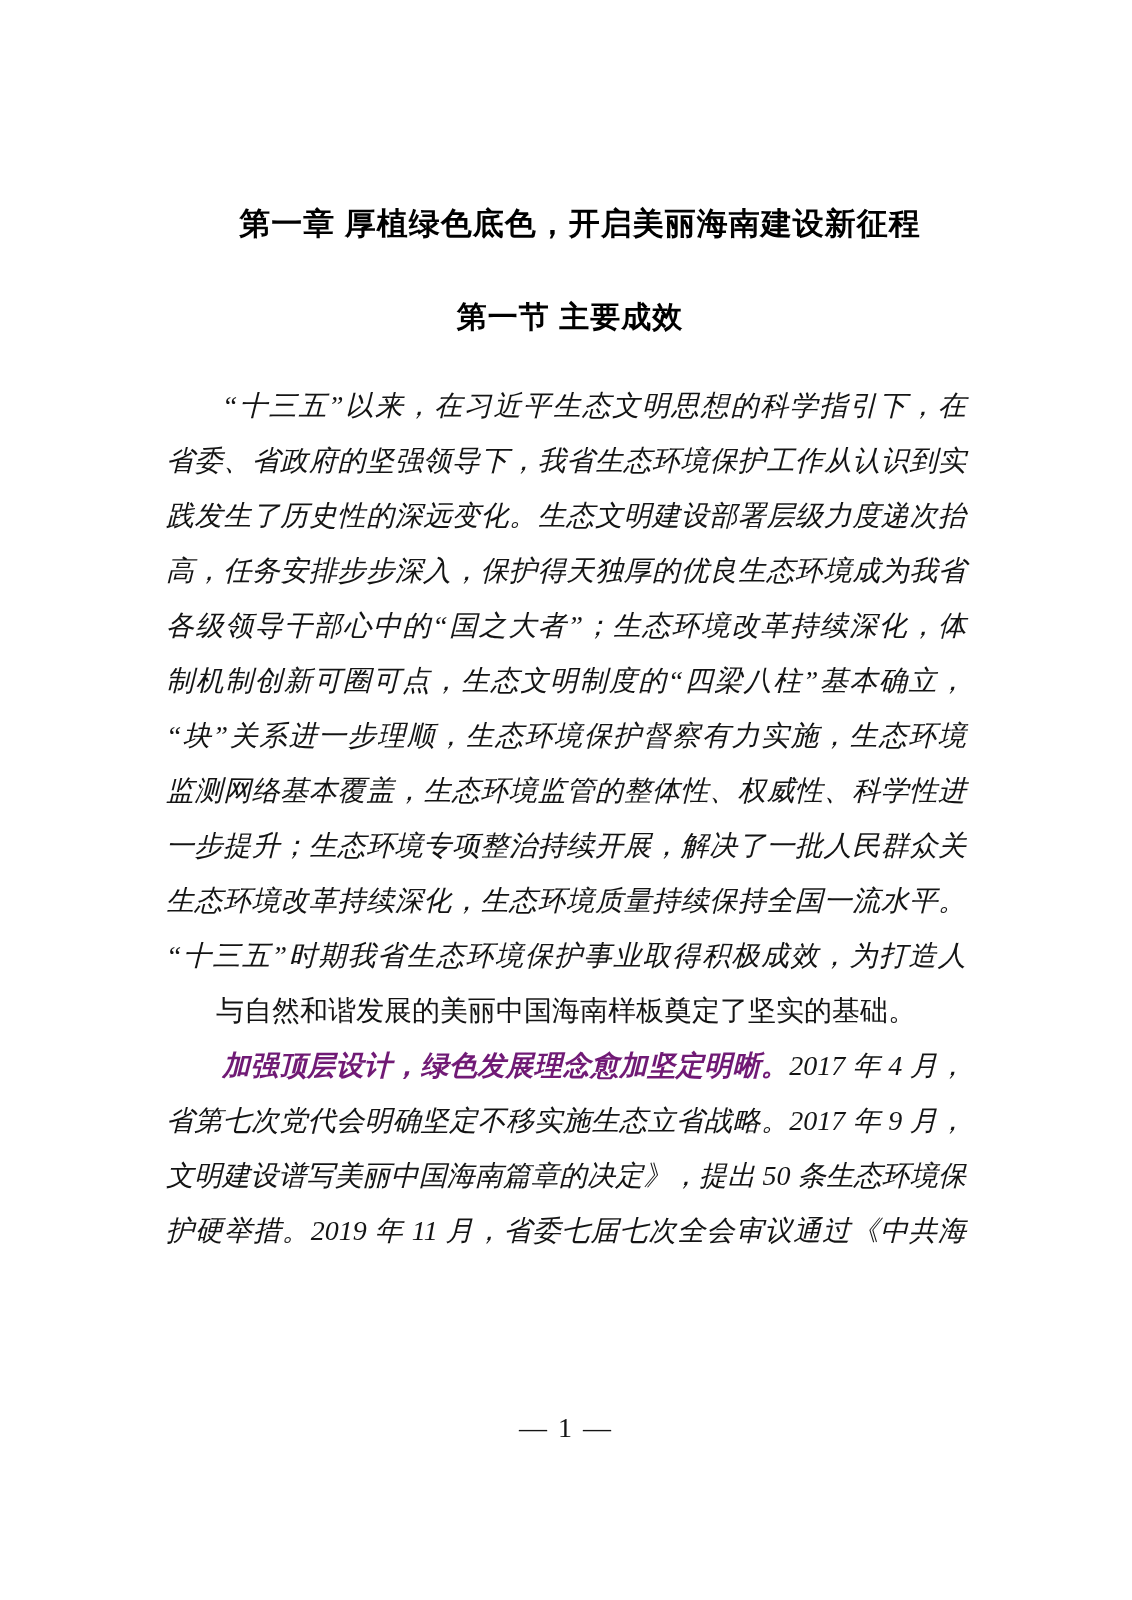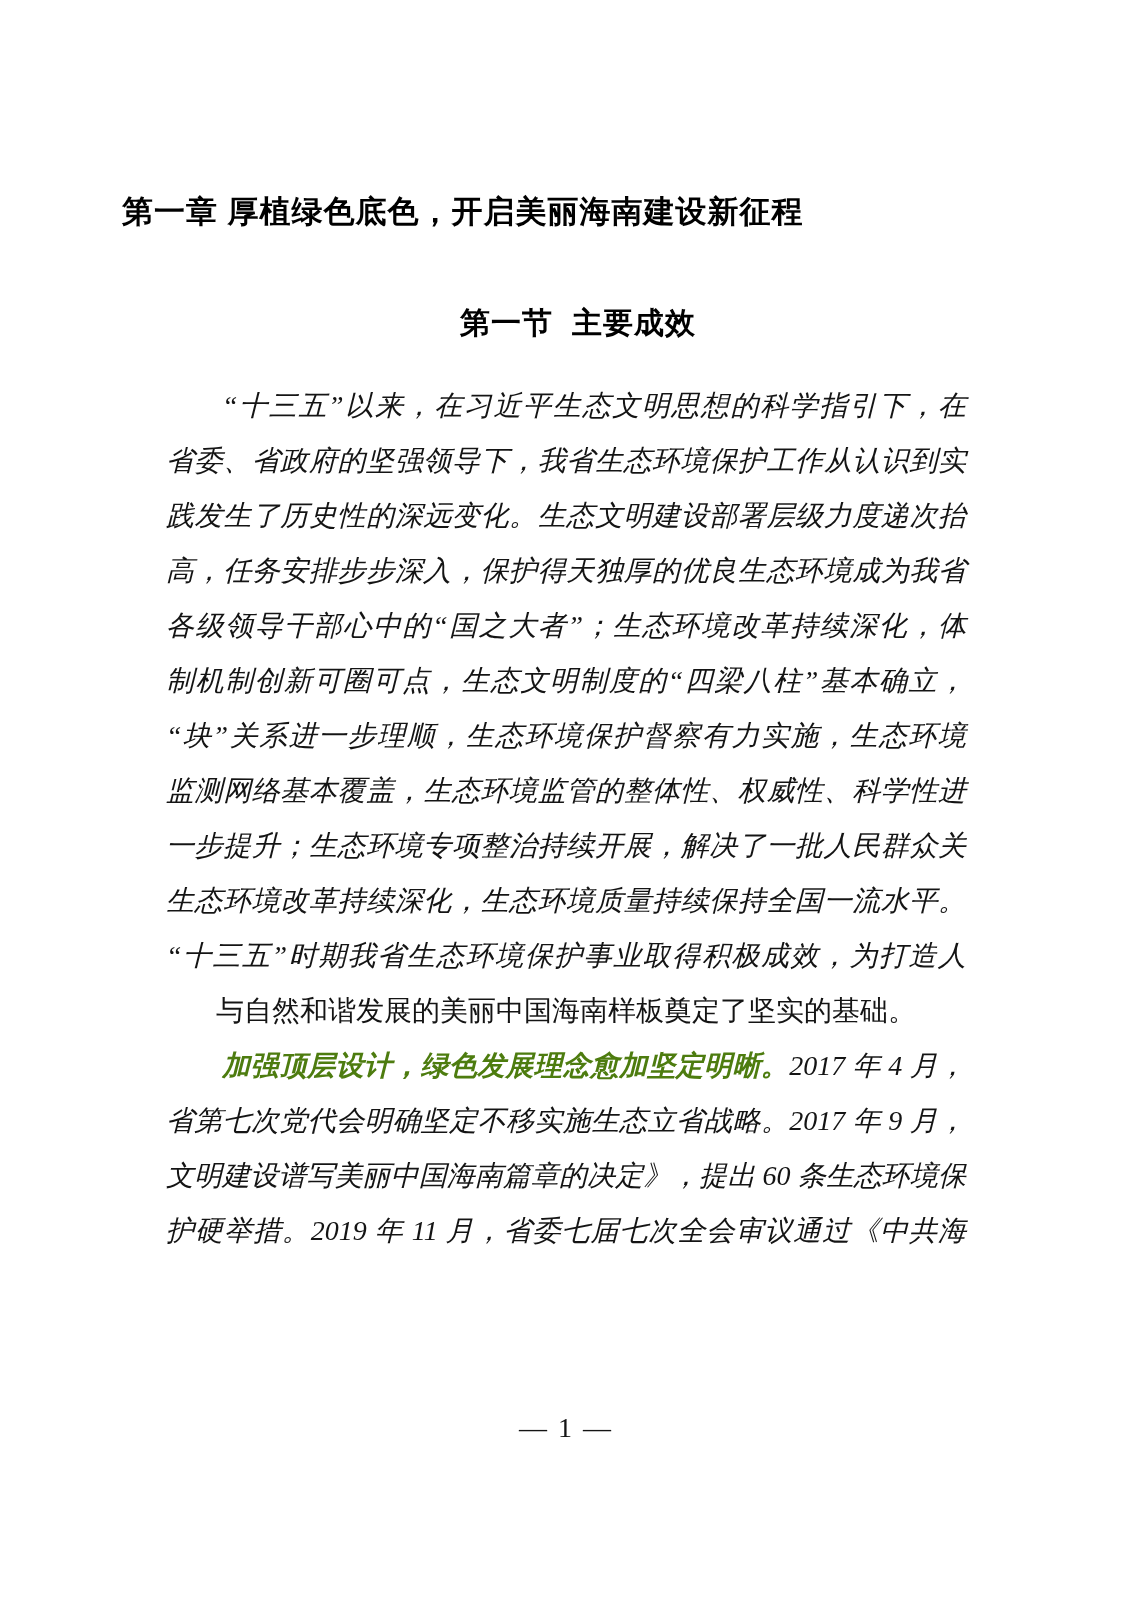--- a/index.html
+++ b/index.html
@@ -11,36 +11,37 @@
     background: #ffffff;
     color: #141414;
     font-family: "Liberation Serif", serif;
     overflow: hidden;
   }
   .chapter-title {
     position: absolute;
     top: 188px;
     left: 120px;
     width: 892px;
-    margin: 2px;
+    margin: 14px;
+    text-align: center;
     font-family: "Liberation Sans", sans-serif;
     font-weight: bold;
     font-size: 31px;
     line-height: 44px;
     color: #000000;
     letter-spacing: 1px;
   }
   .section-title {
     position: absolute;
     top: 293px;
     left: 120px;
     width: 892px;
-    margin: 12px;
+    margin: 4px;
     text-align: center;
-    font-family: Liberation Mono, monospace;
+    font-family: Liberation Sans, sans-serif;
     font-weight: bold;
     font-size: 30px;
     line-height: 40px;
     color: #000000;
     letter-spacing: 1px;
   }
   .body-text {
     position: absolute;
     top: 378px;
     left: 166px;
@@ -57,21 +58,21 @@
   .line.j {
     white-space: normal;
     text-align: justify;
     text-align-last: justify;
     font-style: italic;
   }
   .line.indent { text-indent: 56px; }
   .lead-bold {
     font-family: "Liberation Sans", sans-serif;
     font-weight: bold;
-    color: #4d7c0f;
+    color: #701a75;
   }
   .footer-pageno {
     position: absolute;
     top: 1408px;
     left: 0;
     width: 1132px;
     text-align: center;
     font-size: 28px;
     line-height: 40px;
     color: #141414;
@@ -96,19 +97,19 @@
     <div class="line j">制机制创新可圈可点，生态文明制度的“四梁八柱”基本确立，</div>
     <div class="line j">“块”关系进一步理顺，生态环境保护督察有力实施，生态环境</div>
     <div class="line j">监测网络基本覆盖，生态环境监管的整体性、权威性、科学性进</div>
     <div class="line j">一步提升；生态环境专项整治持续开展，解决了一批人民群众关</div>
     <div class="line j">生态环境改革持续深化，生态环境质量持续保持全国一流水平。</div>
     <div class="line j">“十三五”时期我省生态环境保护事业取得积极成效，为打造人</div>
     <div class="line">与自然和谐发展的美丽中国海南样板奠定了坚实的基础。</div>
 
     <div class="line j indent"><span class="lead-bold">加强顶层设计，绿色发展理念愈加坚定明晰。</span><span>2017 年 4 月，</span></div>
     <div class="line j">省第七次党代会明确坚定不移实施生态立省战略。2017 年 9 月，</div>
-    <div class="line j">文明建设谱写美丽中国海南篇章的决定》，提出 60 条生态环境保</div>
+    <div class="line j">文明建设谱写美丽中国海南篇章的决定》，提出 50 条生态环境保</div>
     <div class="line j">护硬举措。2019 年 11 月，省委七届七次全会审议通过《中共海</div>
   </div>
 
   <div class="footer-pageno">— 1 —</div>
 
 </div>
 
 </body></html>

